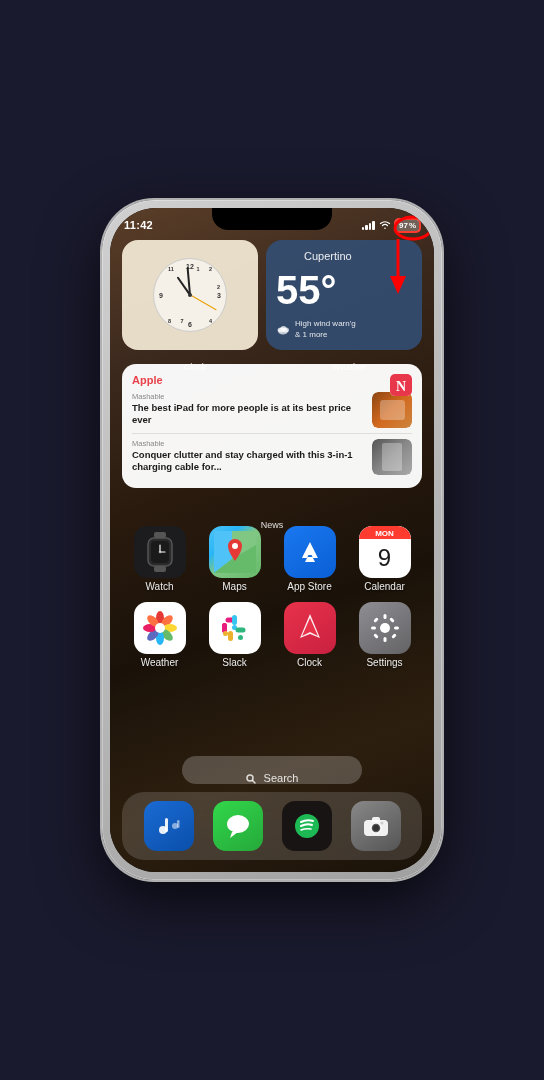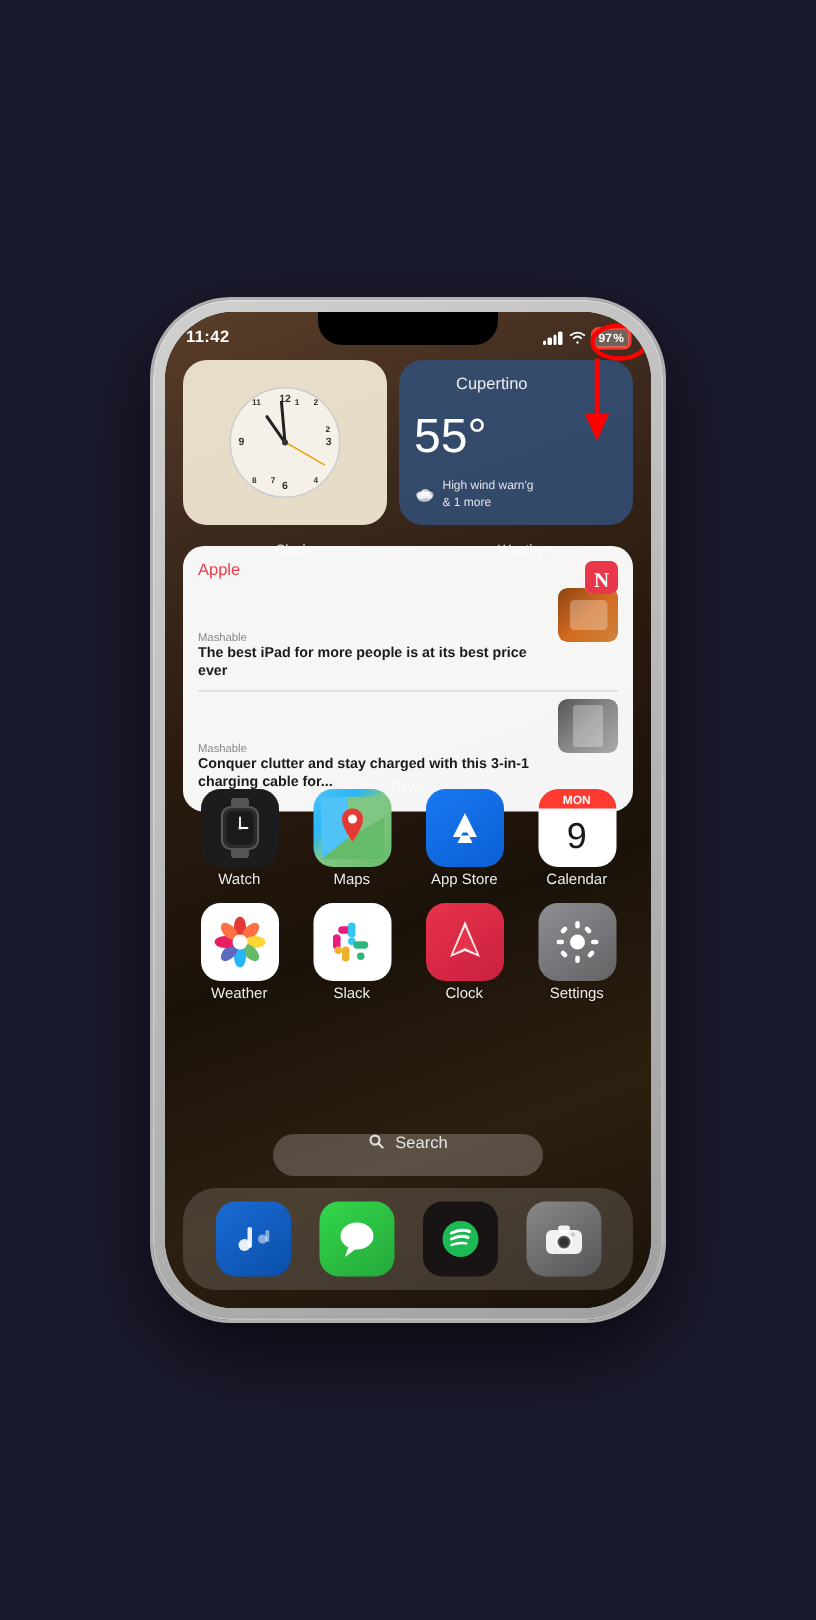--- a/index.html
+++ b/index.html
@@ -168,22 +168,22 @@
       flex-direction: column;
       justify-content: space-between;
     }
     .weather-city {
       font-size: 11px;
       font-weight: 500;
       color: rgba(255,255,255,0.9);
       margin-left: 28px;
     }
     .weather-temp {
-      font-size: 32px;
-      font-weight: 400;
+      font-size: 40px;
+      font-weight: 700;
       line-height: 1;
     }
     .weather-desc {
       font-size: 8px;
       color: rgba(255,255,255,0.85);
       line-height: 1.4;
     }
 
     
     .news-widget {
@@ -191,37 +191,37 @@
       top: 156px;
       left: 12px;
       right: 12px;
       background: rgba(255,255,255,0.96);
       border-radius: 14px;
       padding: 10px 10px 8px;
       overflow: hidden;
     }
     .news-header {
       font-size: 11px;
-      font-weight: 400;
+      font-weight: 700;
       color: #e8414a;
       margin-bottom: 6px;
     }
     .news-item {
       display: flex;
       align-items: flex-start;
       gap: 6px;
       margin-bottom: 5px;
       padding-bottom: 5px;
       border-bottom: 0.5px solid rgba(0,0,0,0.1);
     }
     .news-item:last-child {
       border-bottom: none;
       margin-bottom: 0;
     }
-    .news-content { flex: 1; margin-top: 28px; }
+    .news-content { flex: 1; }
     .news-source {
       font-size: 7.5px;
       color: #888;
       font-weight: 500;
       margin-bottom: 1px;
     }
     .news-title {
       font-size: 9.5px;
       font-weight: 600;
       color: #1a1a1a;
@@ -347,21 +347,21 @@
     .search-bar {
       position: absolute;
       bottom: 88px;
       left: 50%;
       transform: translateX(-50%);
       width: 180px;
       height: 28px;
       background: rgba(255,255,255,0.22);
       border-radius: 14px;
       display: flex;
-      align-items: flex-start;
+      align-items: flex-end;
       justify-content: center;
       gap: 8px;
       cursor: pointer;
     }
     .search-text {
       font-size: 11px;
       color: rgba(255,255,255,0.85);
     }
 
     

